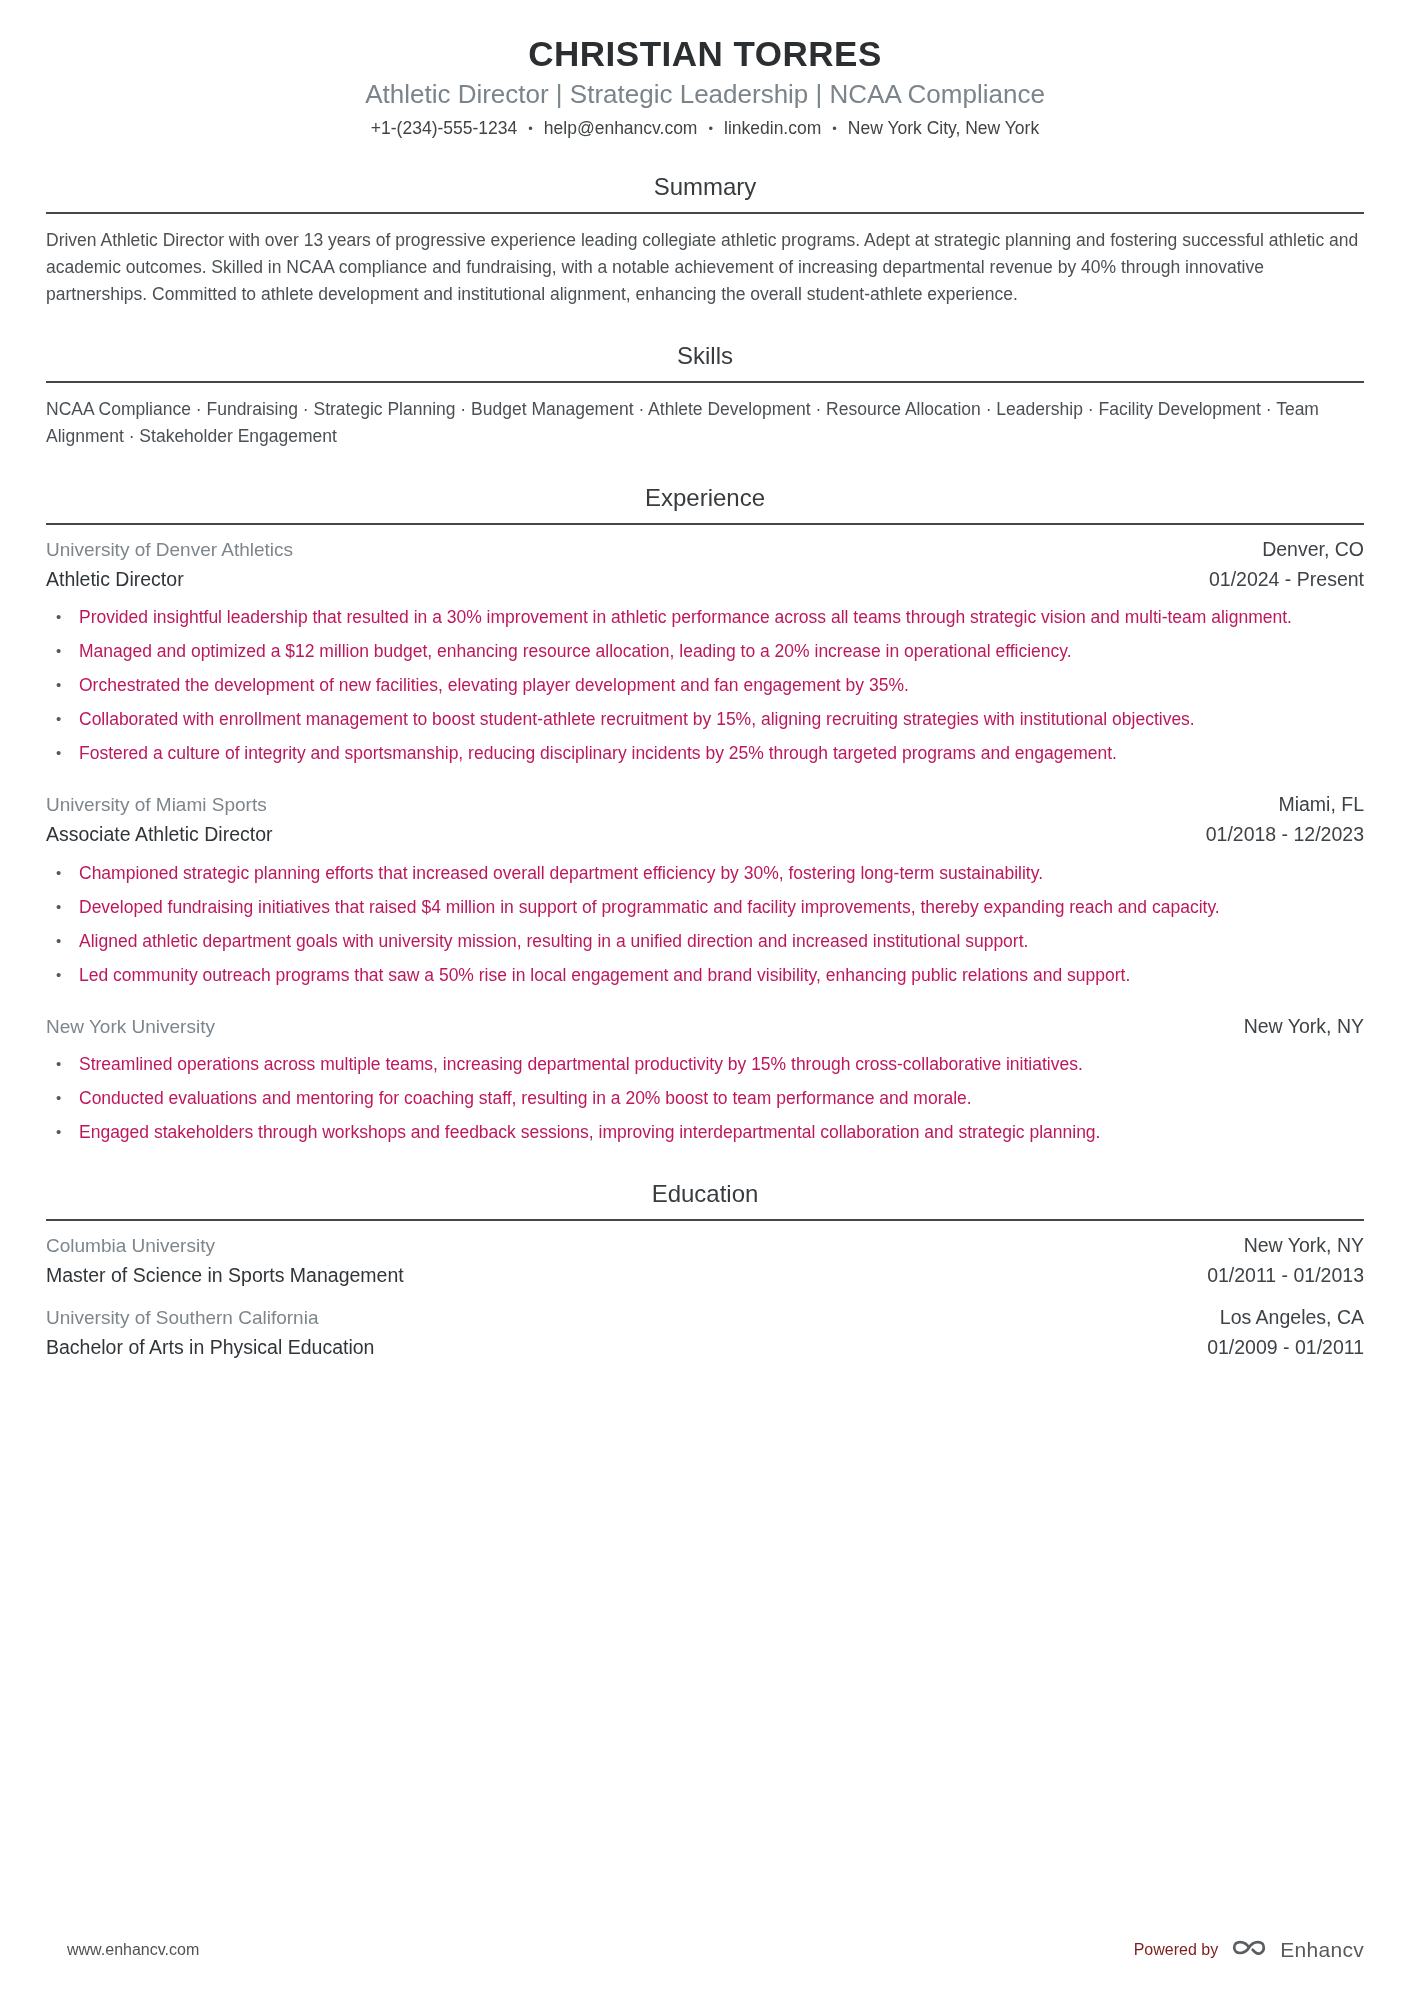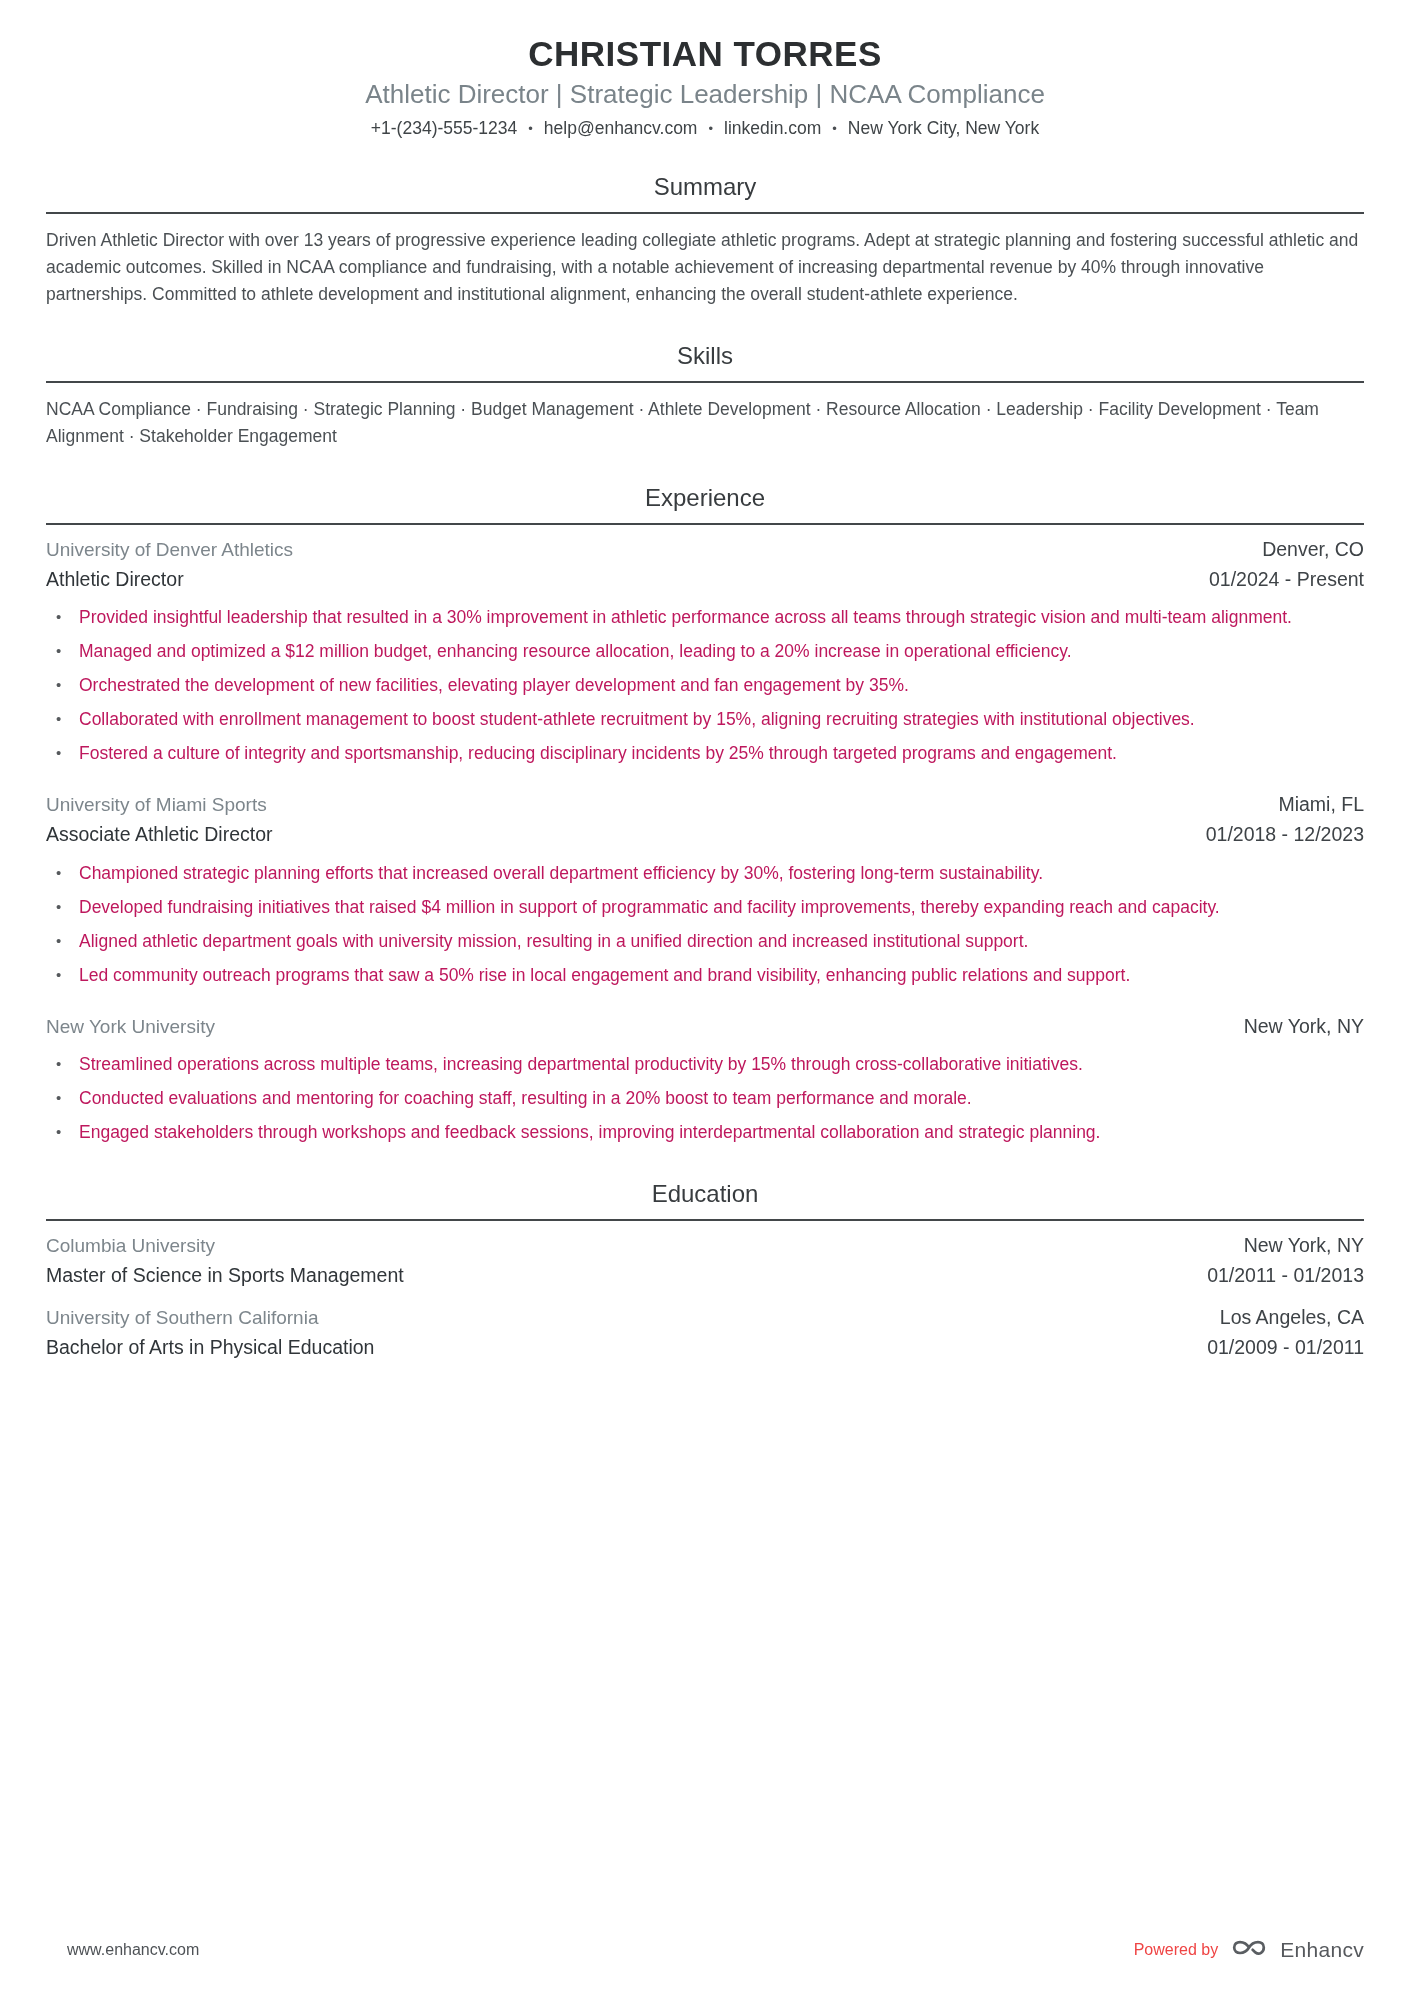--- a/index.html
+++ b/index.html
@@ -61,21 +61,21 @@
   
   .school{margin-bottom:18px;}
 
   
   footer{
     position:absolute;left:59px;right:46px;bottom:30px;
     display:flex;justify-content:space-between;align-items:center;margin-left:8px;
   }
   .site-link{font-size:16px;color:#4e5256;text-decoration:none;}
   .powered{display:flex;align-items:center;gap:10px;}
-  .powered-label{font-size:16px;color:#ef4444;}
+  .powered-label{font-size:16px;color:#7f1d1d;}
   .brand{font-size:21px;color:#56595d;letter-spacing:.3px;}
   .logo-icon{display:inline-block;}
 </style>
 </head>
 <body>
 
 <div class="page">
   <div class="content">
 
     <header class="hdr">

